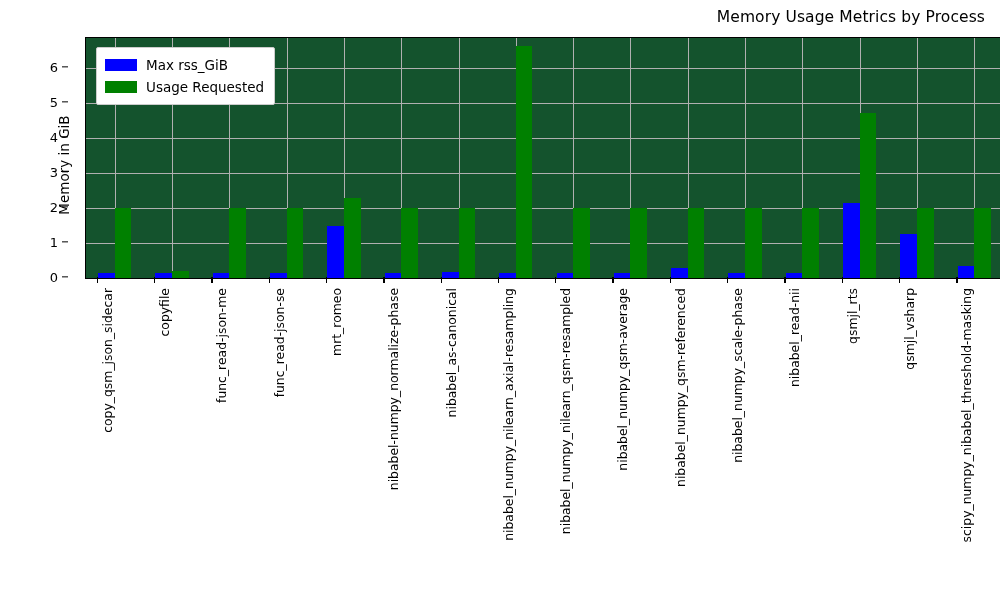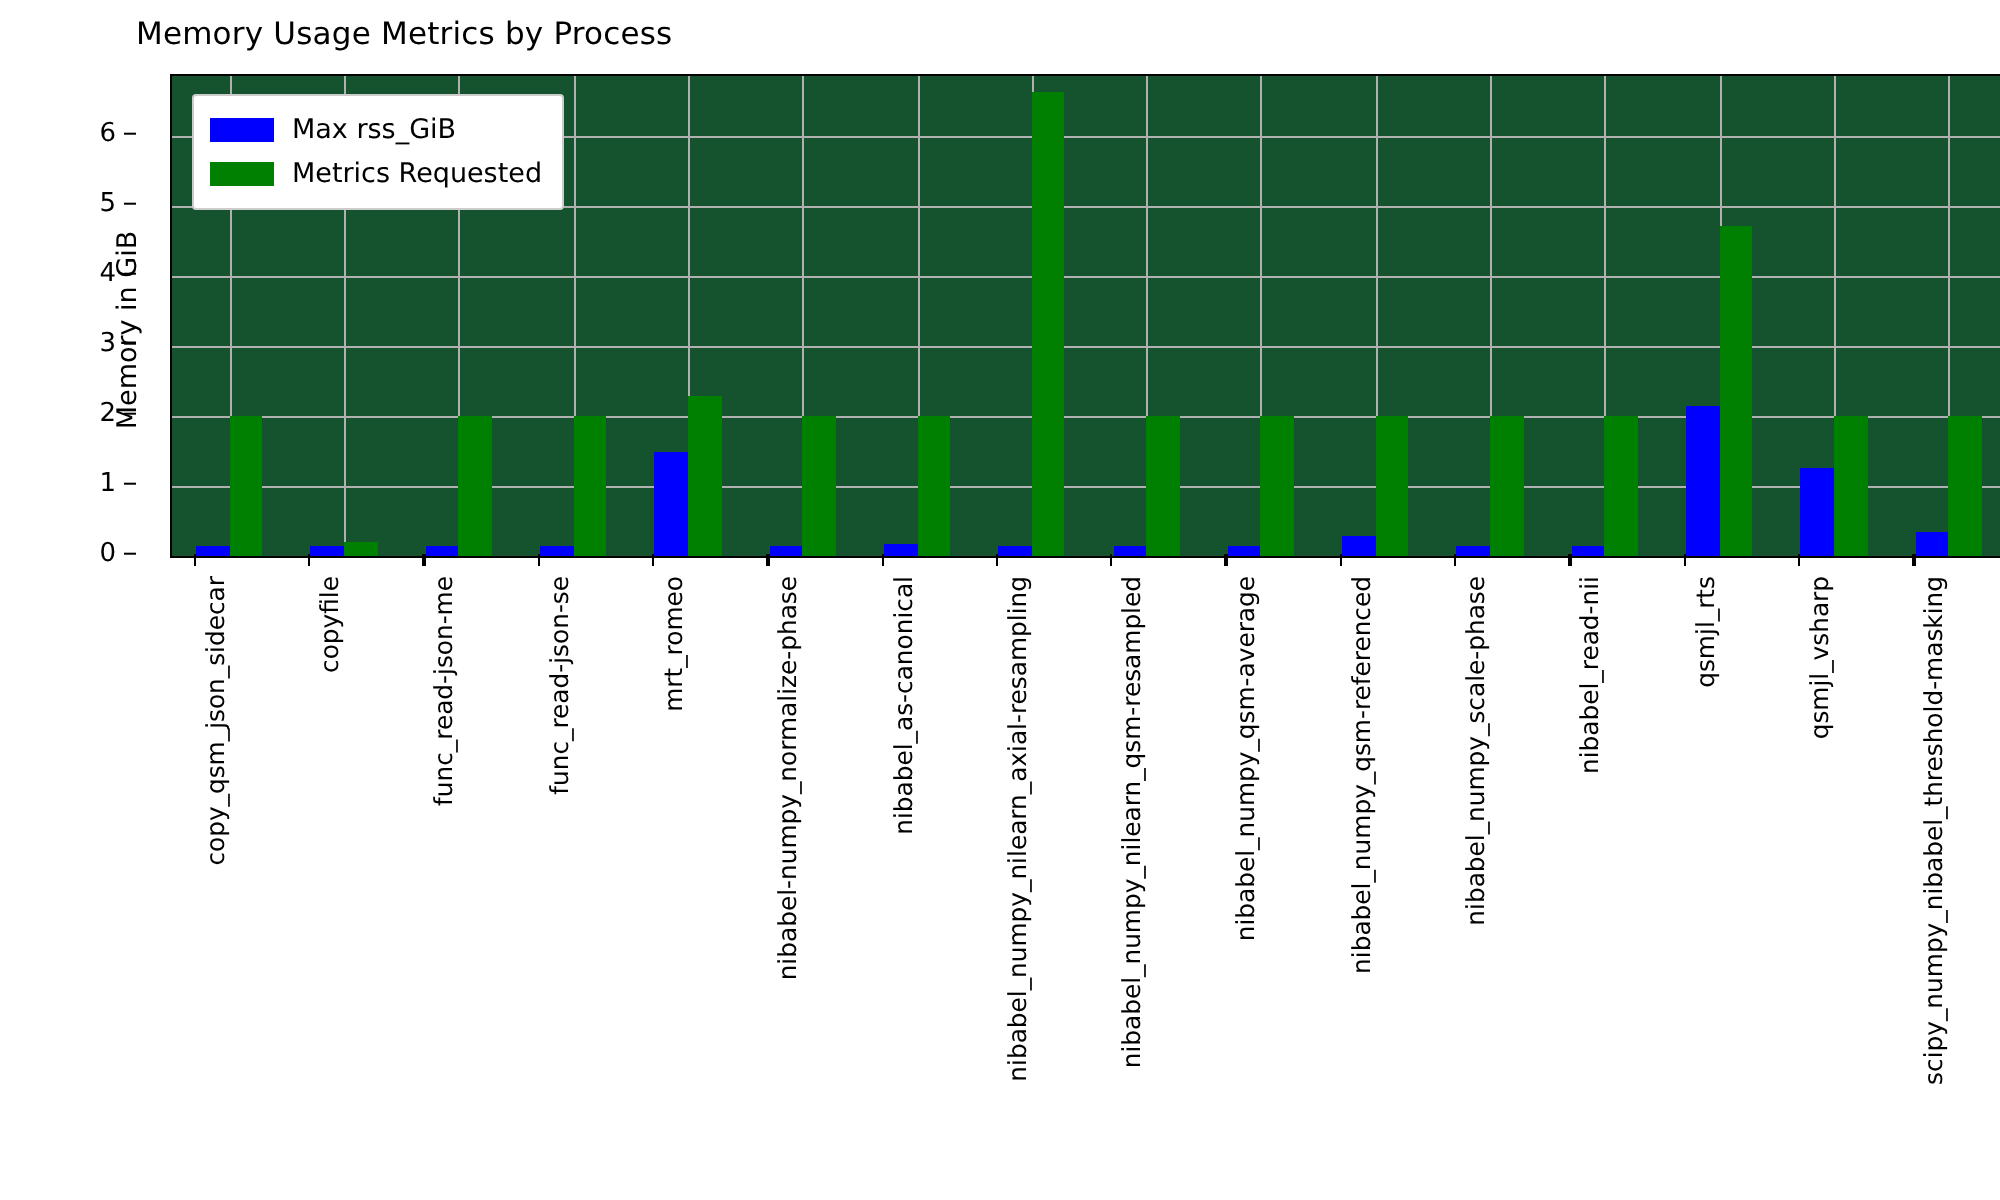--- a/index.html
+++ b/index.html
@@ -19,21 +19,21 @@
     width: 1000px;
     height: 600px;
     background: #ffffff;
   }
   
   #chart-title {
     position: absolute;
     left: 68px;
     top: 8px;
     width: 917px;
-    text-align: left;
+    text-align: right;
     font-size: 15.5px;
     color: #000000;
     letter-spacing: 0.1px;
   }
   
   #plot-area {
     position: absolute;
     left: 85px;
     top: 37px;
     width: 917px;
@@ -217,21 +217,21 @@
         <div class="bar bar-green" title="scipy_numpy_nibabel_threshold-masking: 2" style="left: 888.344px; width: 16.6206px; height: 70.073px; background: rgb(0, 128, 0);"></div>
       </div>
 
     <div id="legend">
       <div class="legend-row">
         <span class="legend-swatch bar-blue"></span>
         <span class="legend-text">Max rss_GiB</span>
       </div>
       <div class="legend-row">
         <span class="legend-swatch bar-green"></span>
-        <span class="legend-text">Metrics Requested</span>
+        <span class="legend-text">Usage Requested</span>
       </div>
     </div>
   </div>
 
   <div id="y-axis"></div>
   <div id="ylabel">Memory in GiB</div>
 
   <div id="x-axis"></div>
 
 <div class="ytick" style="top: 277px;">0</div>

